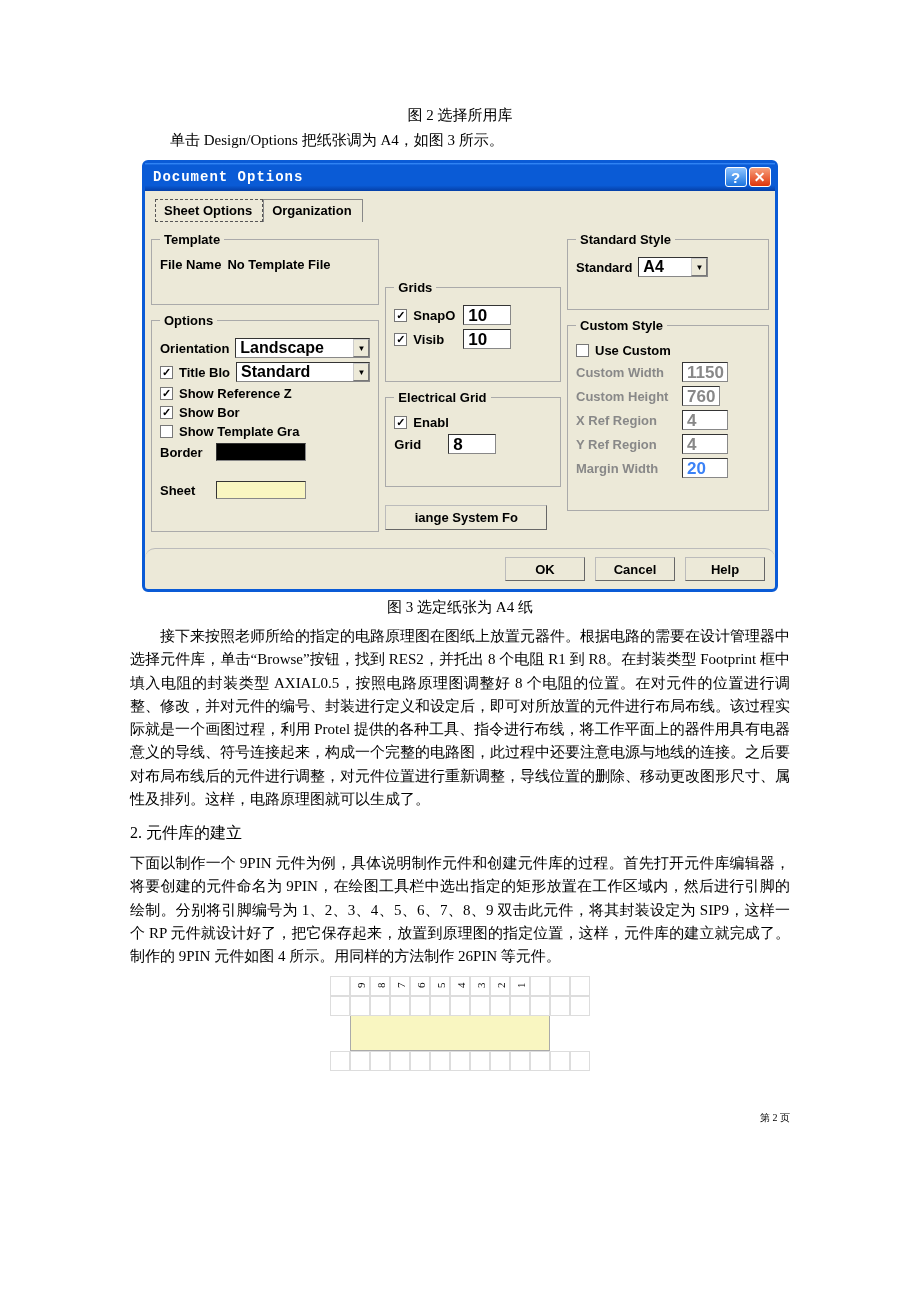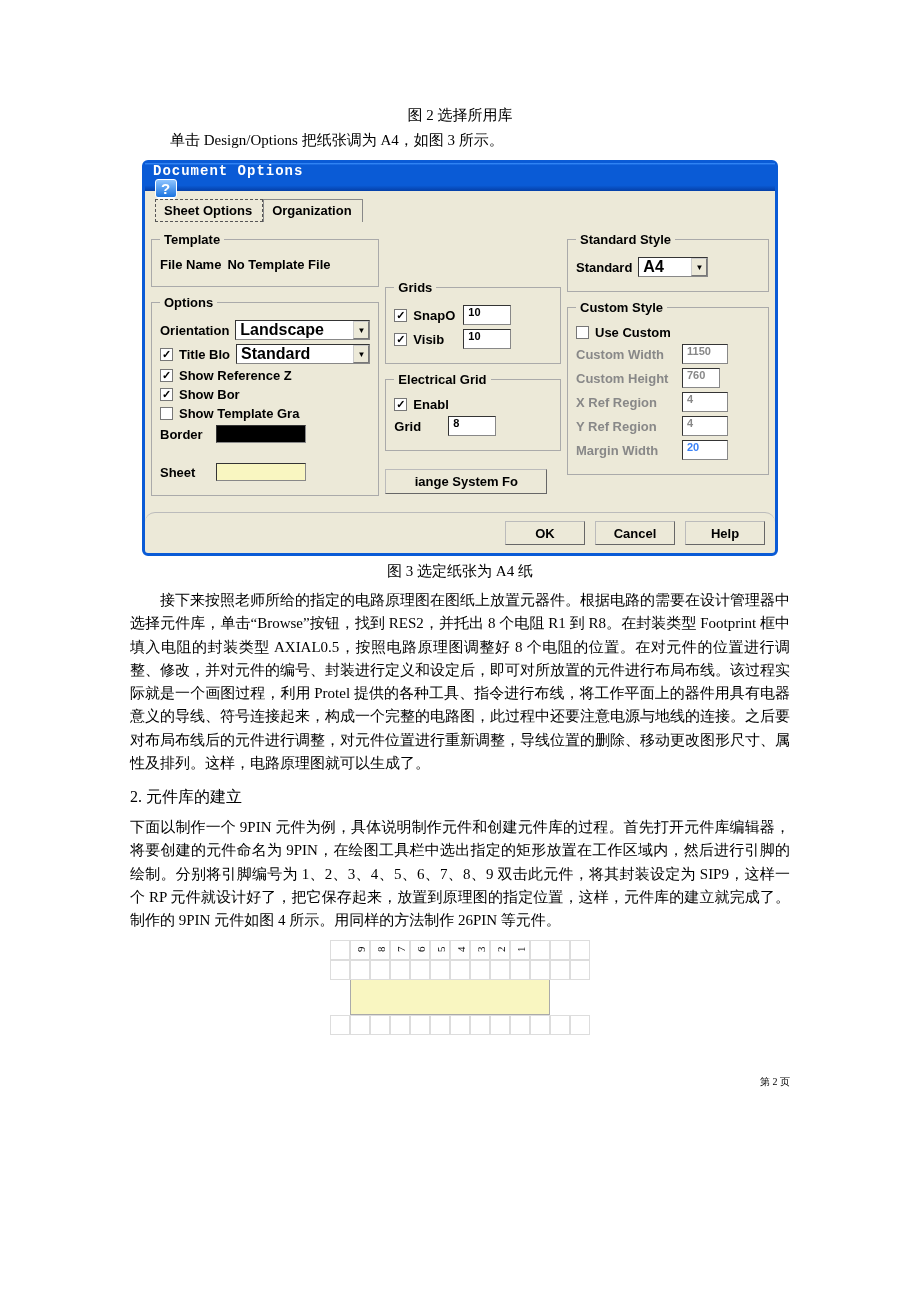--- a/index.html
+++ b/index.html
@@ -32,27 +32,26 @@
     border: 3px solid #0a5bd6;
     border-radius: 6px;
     background: #ece9d8;
     font-family: "MS Sans Serif", Tahoma, Arial, sans-serif;
   }
   .titlebar {
     height: 28px;
     background: linear-gradient(to bottom, #3a8efc 0%, #0a5bd6 8%, #0a5bd6 80%, #053fa7 100%);
     color: #fff;
     display: flex;
-    align-items: flex-start;
+    align-items: center;
     padding: 0 4px 0 8px;
     font-family: "Courier New", monospace;
     font-weight: bold;
     font-size: 14px;
     letter-spacing: 1px;
-    flex-direction: column;
   }
   .titlebar .t-title { flex: 1; }
   .titlebar .win-btn {
     width: 22px;
     height: 20px;
     margin-left: 2px;
     border: 1px solid #fff;
     border-radius: 3px;
     display: flex;
     align-items: center;
@@ -92,21 +91,21 @@
   }
 
   .cols {
     display: flex;
     gap: 6px;
   }
   .col { flex: 1; }
   fieldset {
     border: 1px solid #aaa;
     margin: 4px 0 8px;
-    padding: 6px 8px 10px;
+    padding: 6px 8px 28px;
     font-family: Tahoma, Arial, sans-serif;
     font-size: 13px;
     color: #000;
   }
   legend {
     font-weight: bold;
     font-size: 13px;
     padding: 0 4px;
   }
   .row {
@@ -152,21 +151,21 @@
     display: flex;
     align-items: center;
     justify-content: center;
     font-size: 8px;
   }
   .txt {
     border: 1px inset #888;
     background: #fff;
     height: 20px;
     padding: 0 4px;
-    font-size: 11px;
+    font-size: 17px;
     width: 48px;
   }
   .color-swatch {
     width: 90px;
     height: 18px;
     border: 1px inset #888;
   }
   .swatch-black { background: #000; }
   .swatch-yellow { background: #f9f6c1; }
   .big-btn {

